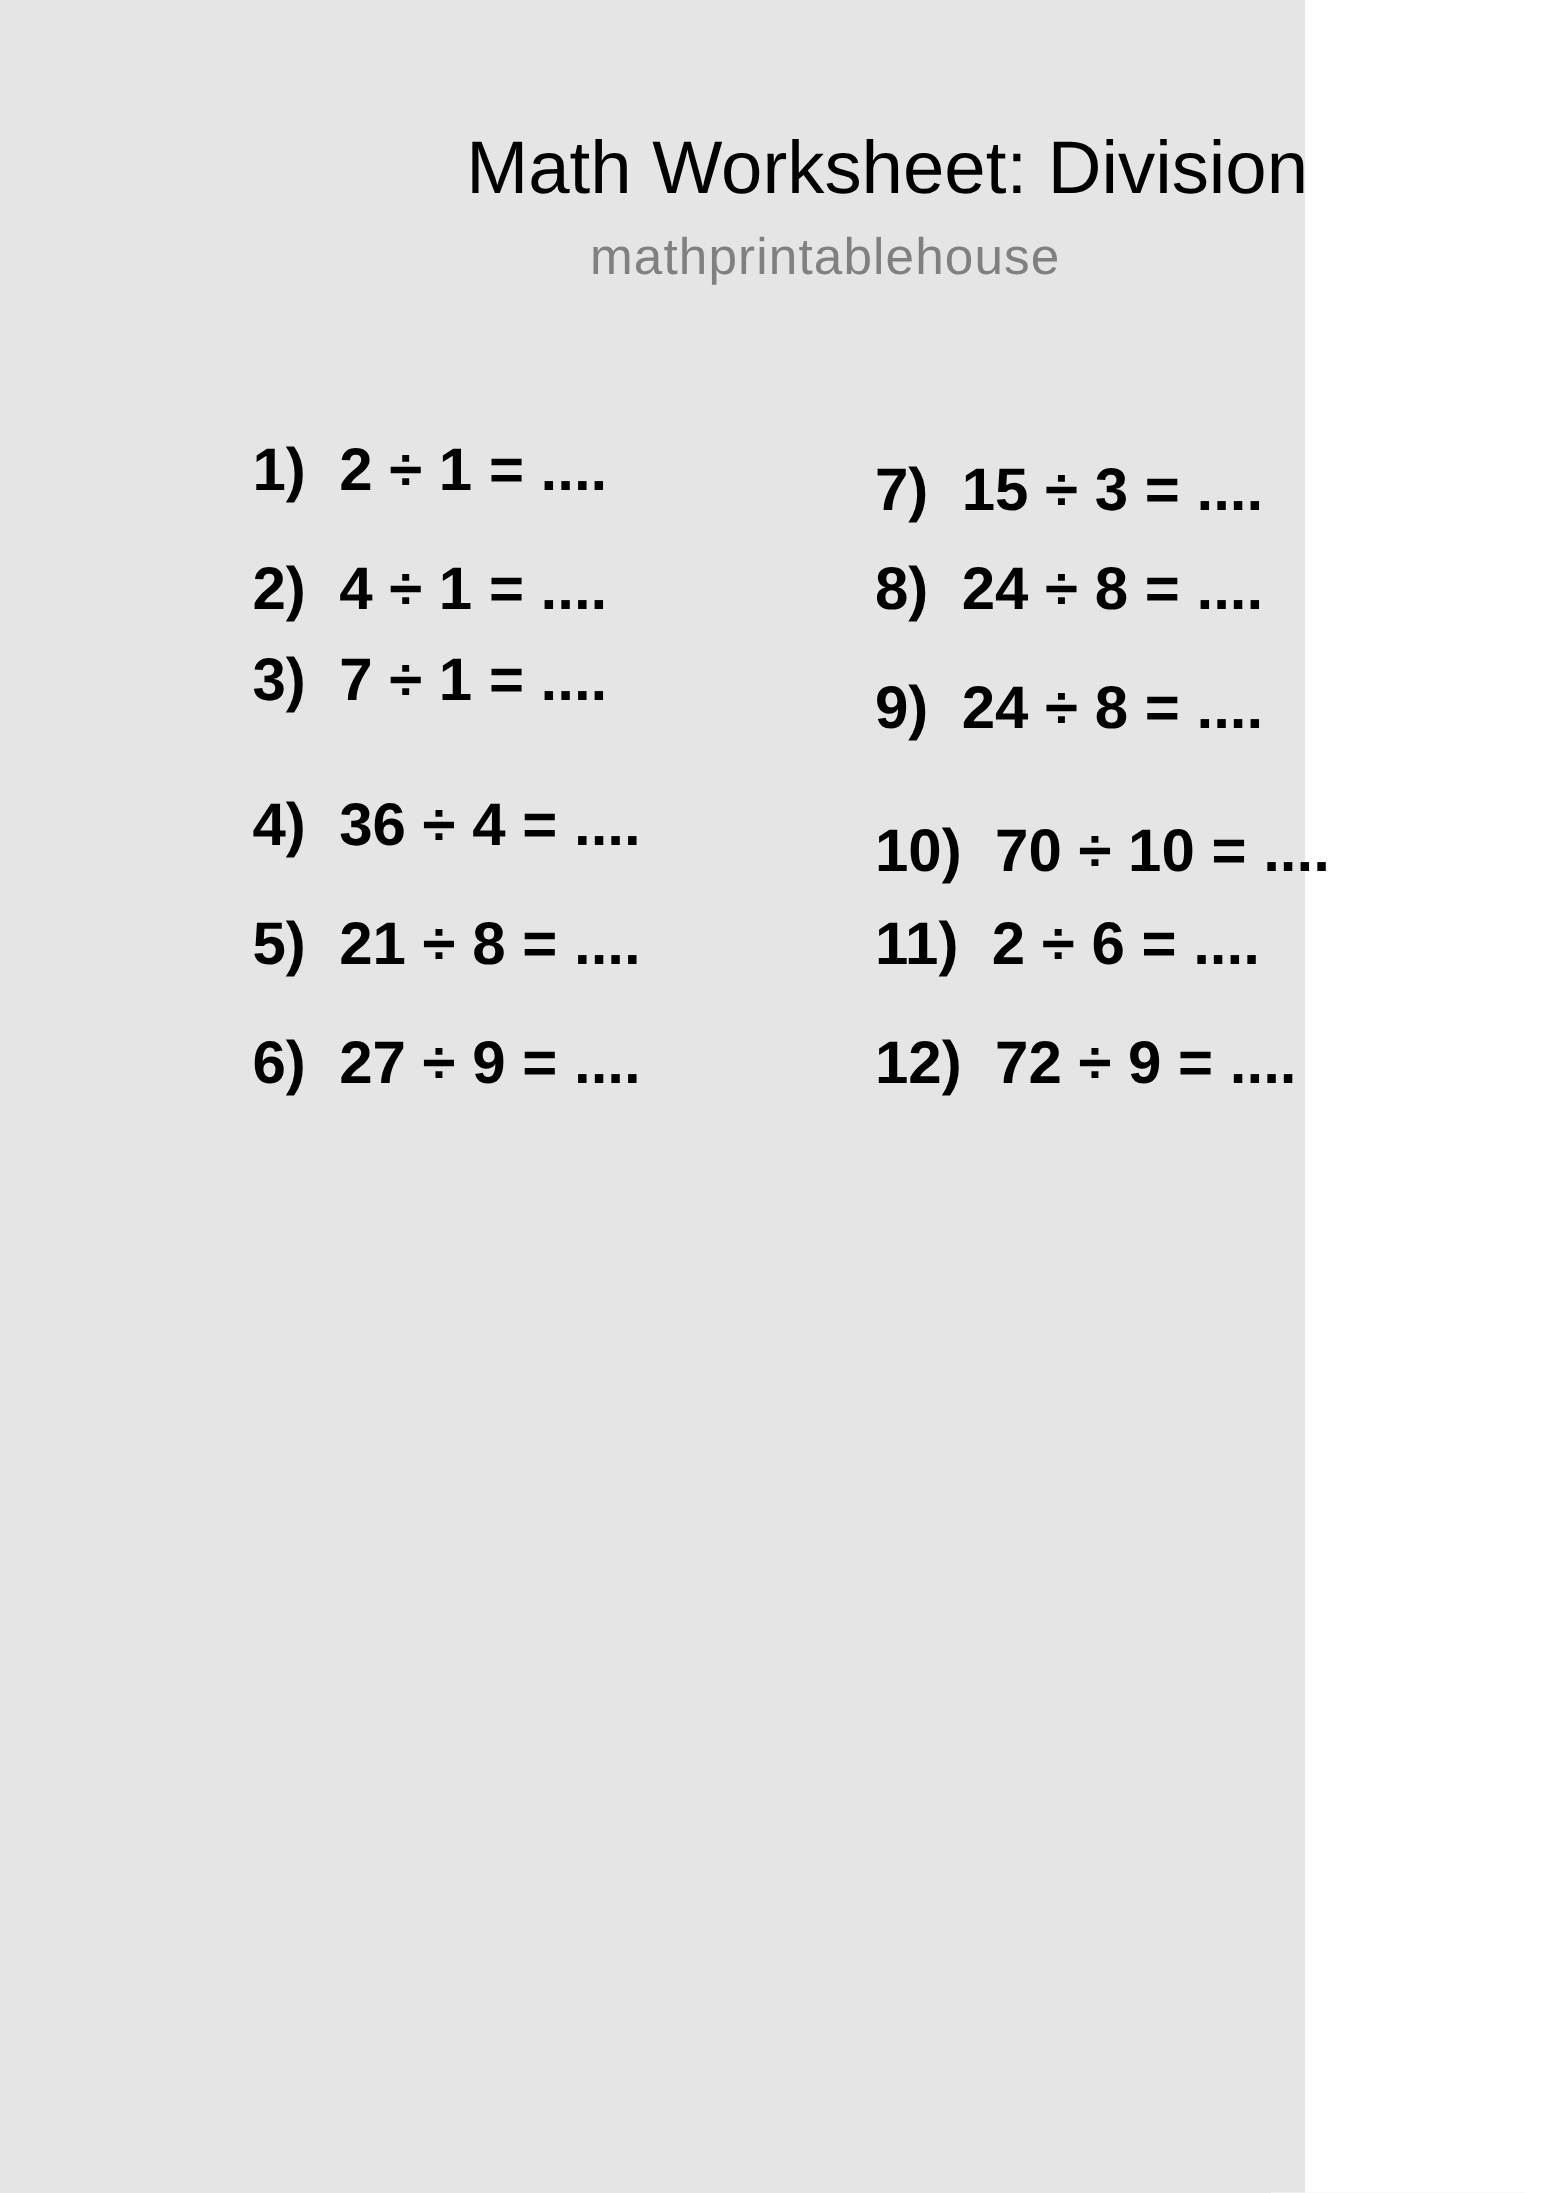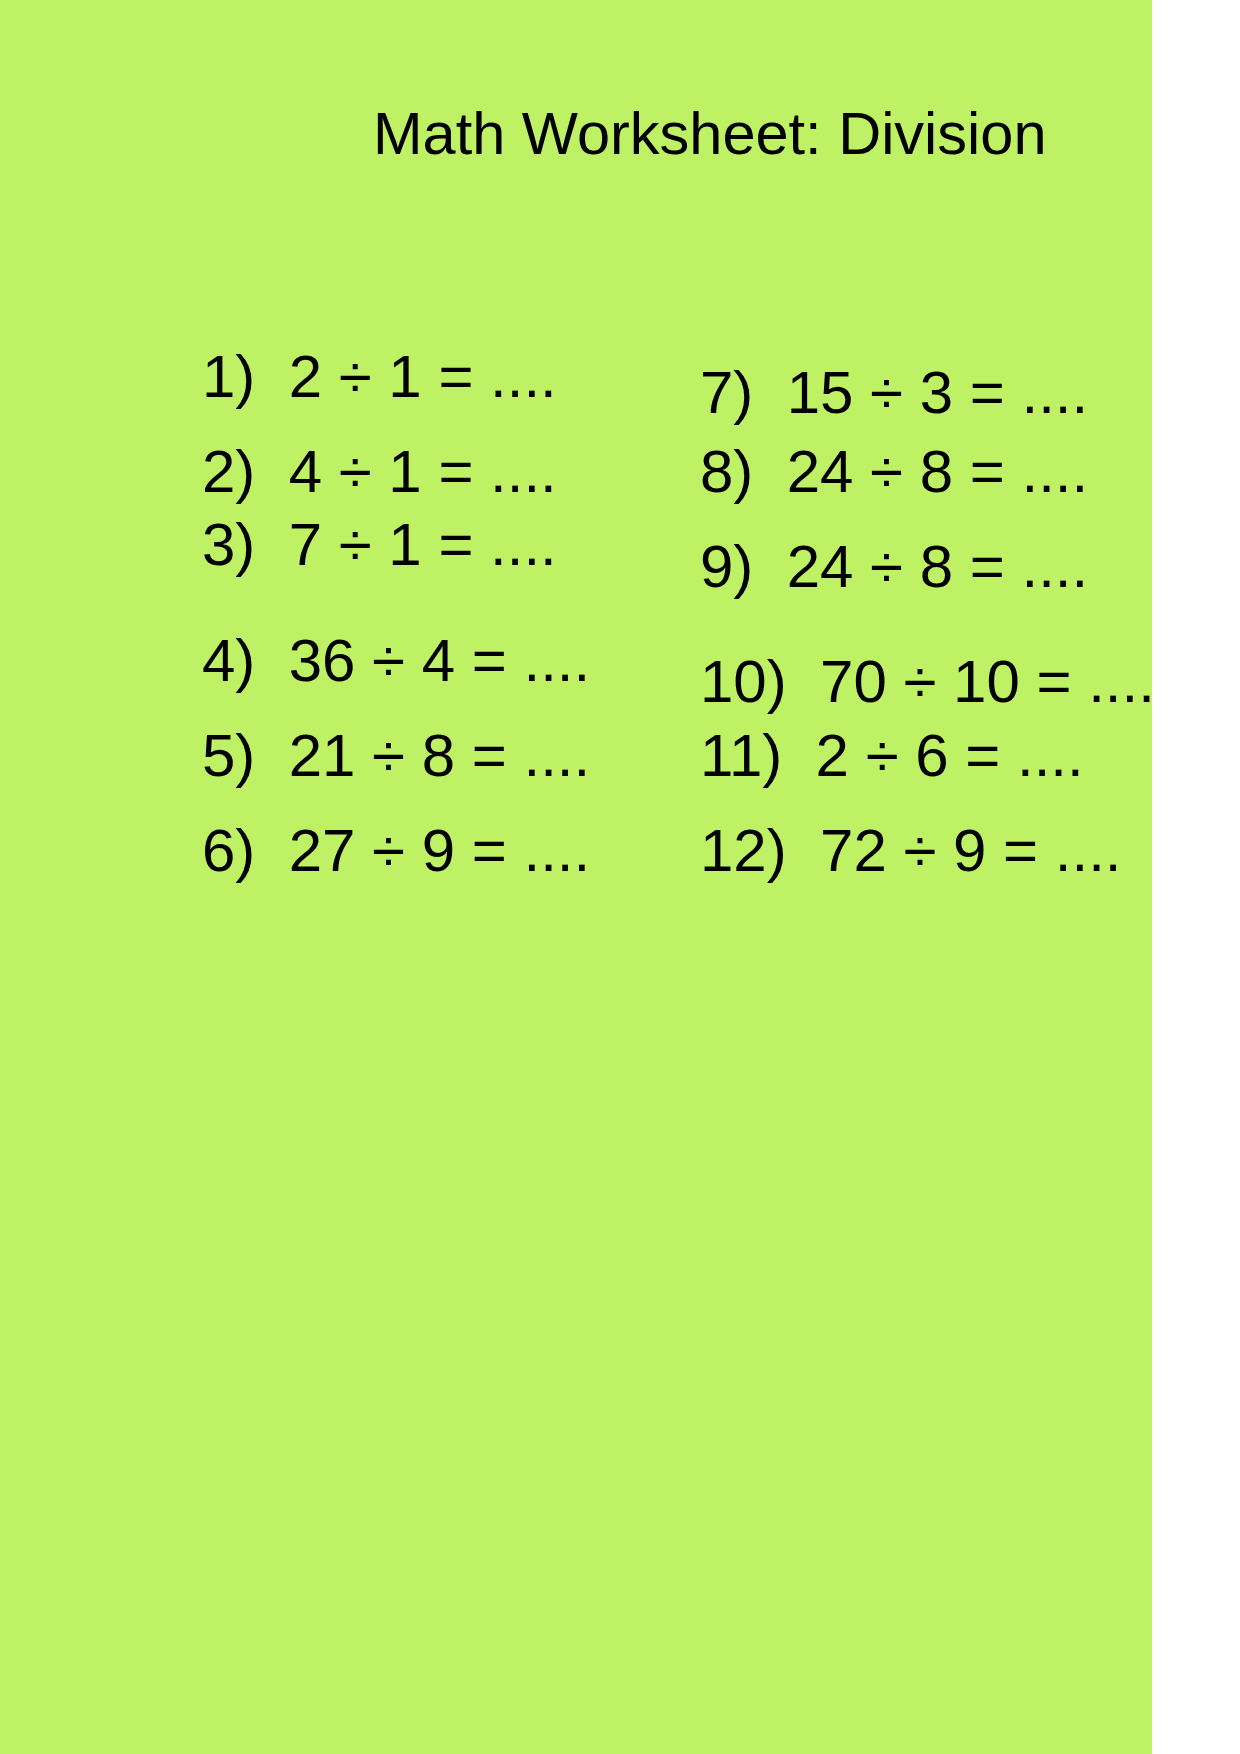--- a/index.html
+++ b/index.html
@@ -11,23 +11,23 @@
       width: 1240px;
       height: 1754px;
       position: relative;
       overflow: hidden;
       font-family: "Liberation Sans", sans-serif;
       color: #000000;
     }
     .page {
       position: absolute;
       left: 0; top: 0;
-      width: 1152px;
+      width: 1044px;
       height: 1754px;
-      background: #bef264;
+      background: #e5e5e5;
     }
     .title {
       position: absolute;
       left: 373px;
       top: 100px;
       font-size: 59.5px;
       line-height: 68px;
       white-space: nowrap;
       color: #000000;
       margin: 0;
@@ -49,32 +49,34 @@
       margin: 0;
       padding: 0;
       list-style: none;
     }
     .col-left { left: 202px; }
     .col-right { left: 700px; }
     .problem {
       position: absolute;
       left: 0;
       white-space: pre;
-      font-size: 60px;
+      font-size: 48px;
       line-height: 50px;
       color: #000000;
+      font-weight: bold;
     }
     .problem .num { }
     .problem .expr { }
   </style>
 </head>
 <body>
 
 <div class="page">
   <h1 class="title">Math Worksheet: Division</h1>
+  <div class="subtitle">mathprintablehouse</div>
 
   <ol class="column col-left">
     <li class="problem" style="top:352px"><span class="num">1)</span>  <span class="expr">2 ÷ 1 = ....</span></li>
     <li class="problem" style="top:447px"><span class="num">2)</span>  <span class="expr">4 ÷ 1 = ....</span></li>
     <li class="problem" style="top:520px"><span class="num">3)</span>  <span class="expr">7 ÷ 1 = ....</span></li>
     <li class="problem" style="top:636px"><span class="num">4)</span>  <span class="expr">36 ÷ 4 = ....</span></li>
     <li class="problem" style="top:731px"><span class="num">5)</span>  <span class="expr">21 ÷ 8 = ....</span></li>
     <li class="problem" style="top:826px"><span class="num">6)</span>  <span class="expr">27 ÷ 9 = ....</span></li>
   </ol>
 

